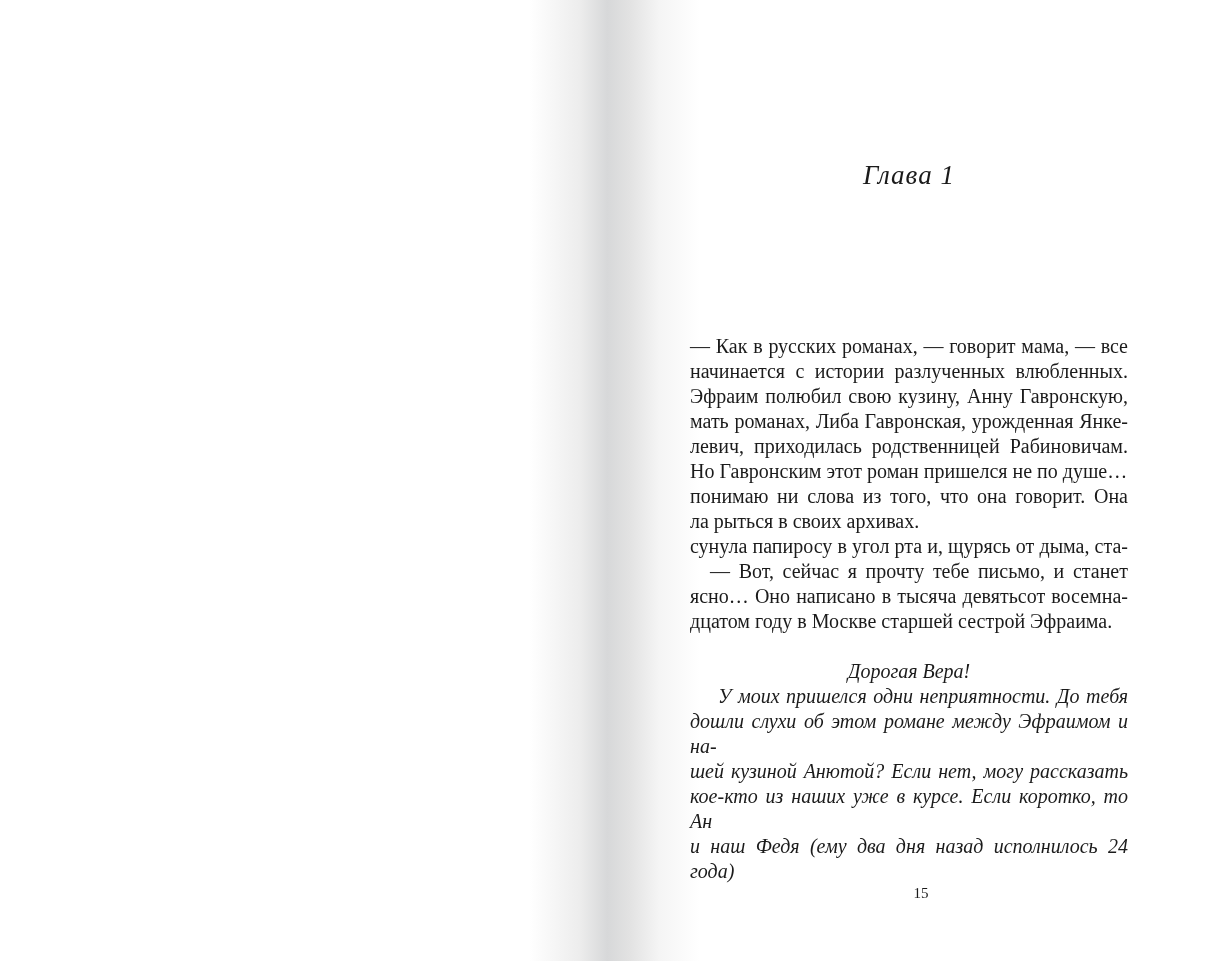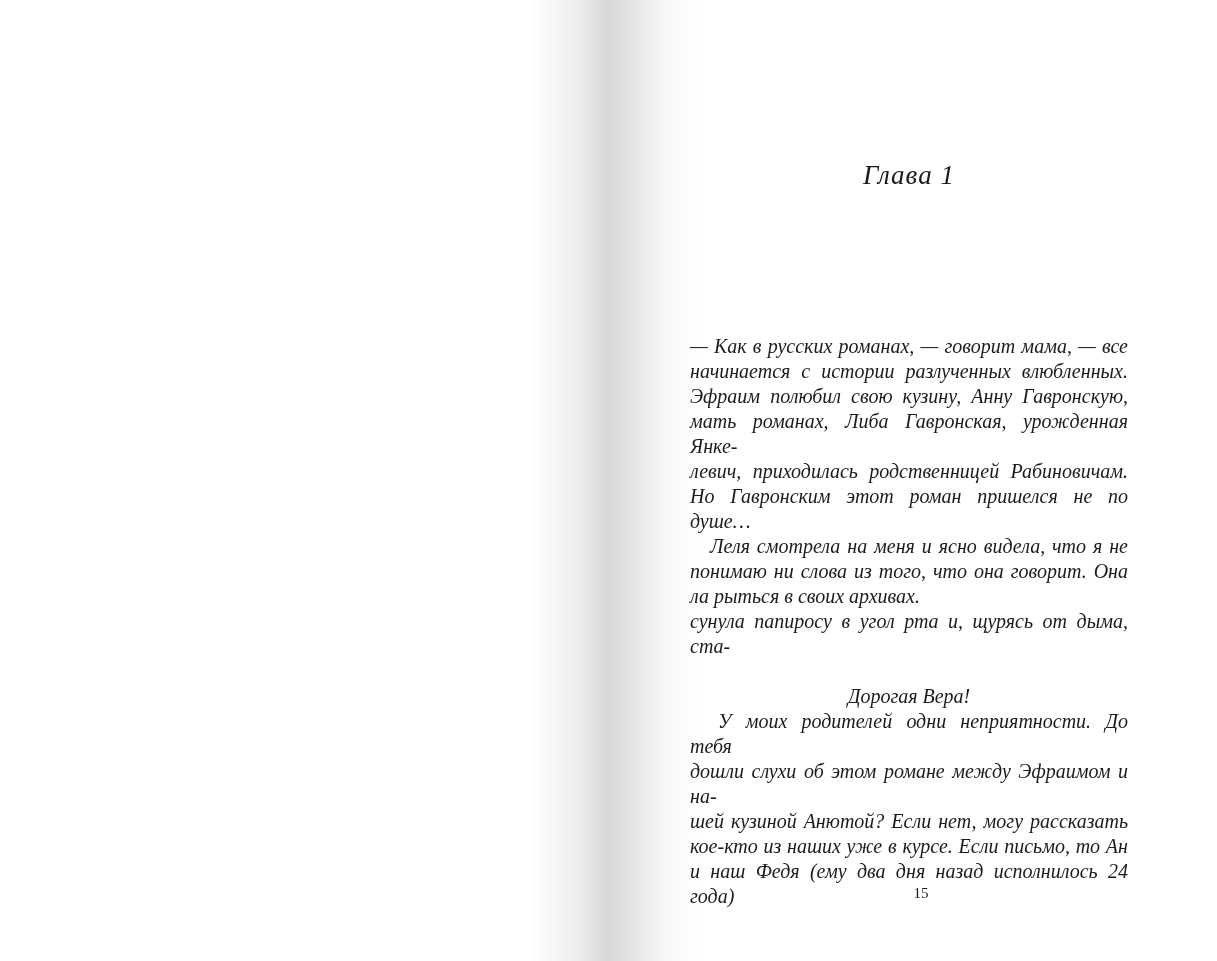--- a/index.html
+++ b/index.html
@@ -56,21 +56,20 @@
     width: 438px;
     font-size: 20px;
     line-height: 25px;
   }
   .para { margin: 0; }
   .para.gap-before { margin-top: 25px; }
   .para.italic { font-style: italic; }
   .line {
     text-align: justify;
     text-align-last: justify;
-    font-style: italic;
   }
   .line.last {
     text-align-last: left;
   }
   .line.center {
     text-align: center;
     text-align-last: center;
   }
   .line.indent { text-indent: 20px; }
   .para.letter-body .line.indent { text-indent: 28px; }
@@ -93,31 +92,35 @@
     <div class="body-text" id="body-text">
         <div class="para paragraph-1">
           <div class="line">— Как в русских романах, — говорит мама, — все</div>
           <div class="line">начинается с истории разлученных влюбленных.</div>
           <div class="line">Эфраим полюбил свою кузину, Анну Гавронскую,</div>
           <div class="line">мать романах, Либа Гавронская, урожденная Янке-</div>
           <div class="line">левич, приходилась родственницей Рабиновичам.</div>
           <div class="line last">Но Гавронским этот роман пришелся не по душе…</div>
         </div>
         <div class="para paragraph-2">
-          <div class="line indent">Леля смотрела на меня и ясно видела, что я не</div>
           <div class="line">понимаю ни слова из того, что она говорит. Она</div>
           <div class="line last">ла рыться в своих архивах.</div>
           <div class="line">сунула папиросу в угол рта и, щурясь от дыма, ста-</div>
+        </div>
+        <div class="para paragraph-3">
+          <div class="line indent">— Вот, сейчас я прочту тебе письмо, и станет</div>
+          <div class="line">ясно… Оно написано в тысяча девятьсот восемна-</div>
+          <div class="line last">дцатом году в Москве старшей сестрой Эфраима.</div>
         </div>
         <div class="para letter-salutation italic gap-before">
           <div class="line center last">Дорогая Вера!</div>
         </div>
         <div class="para letter-body italic">
-          <div class="line indent">У моих родителей одни неприятности. До тебя</div>
+          <div class="line indent">У моих пришелся одни неприятности. До тебя</div>
           <div class="line">дошли слухи об этом романе между Эфраимом и на-</div>
           <div class="line">шей кузиной Анютой? Если нет, могу рассказать</div>
-          <div class="line">кое-кто из наших уже в курсе. Если письмо, то Ан</div>
+          <div class="line">кое-кто из наших уже в курсе. Если коротко, то Ан</div>
           <div class="line last">и наш Федя (ему два дня назад исполнилось 24 года)</div>
         </div>
       </div>
     <div class="pagenum">15</div>
   </div>
 </div>
 
 </body></html>

